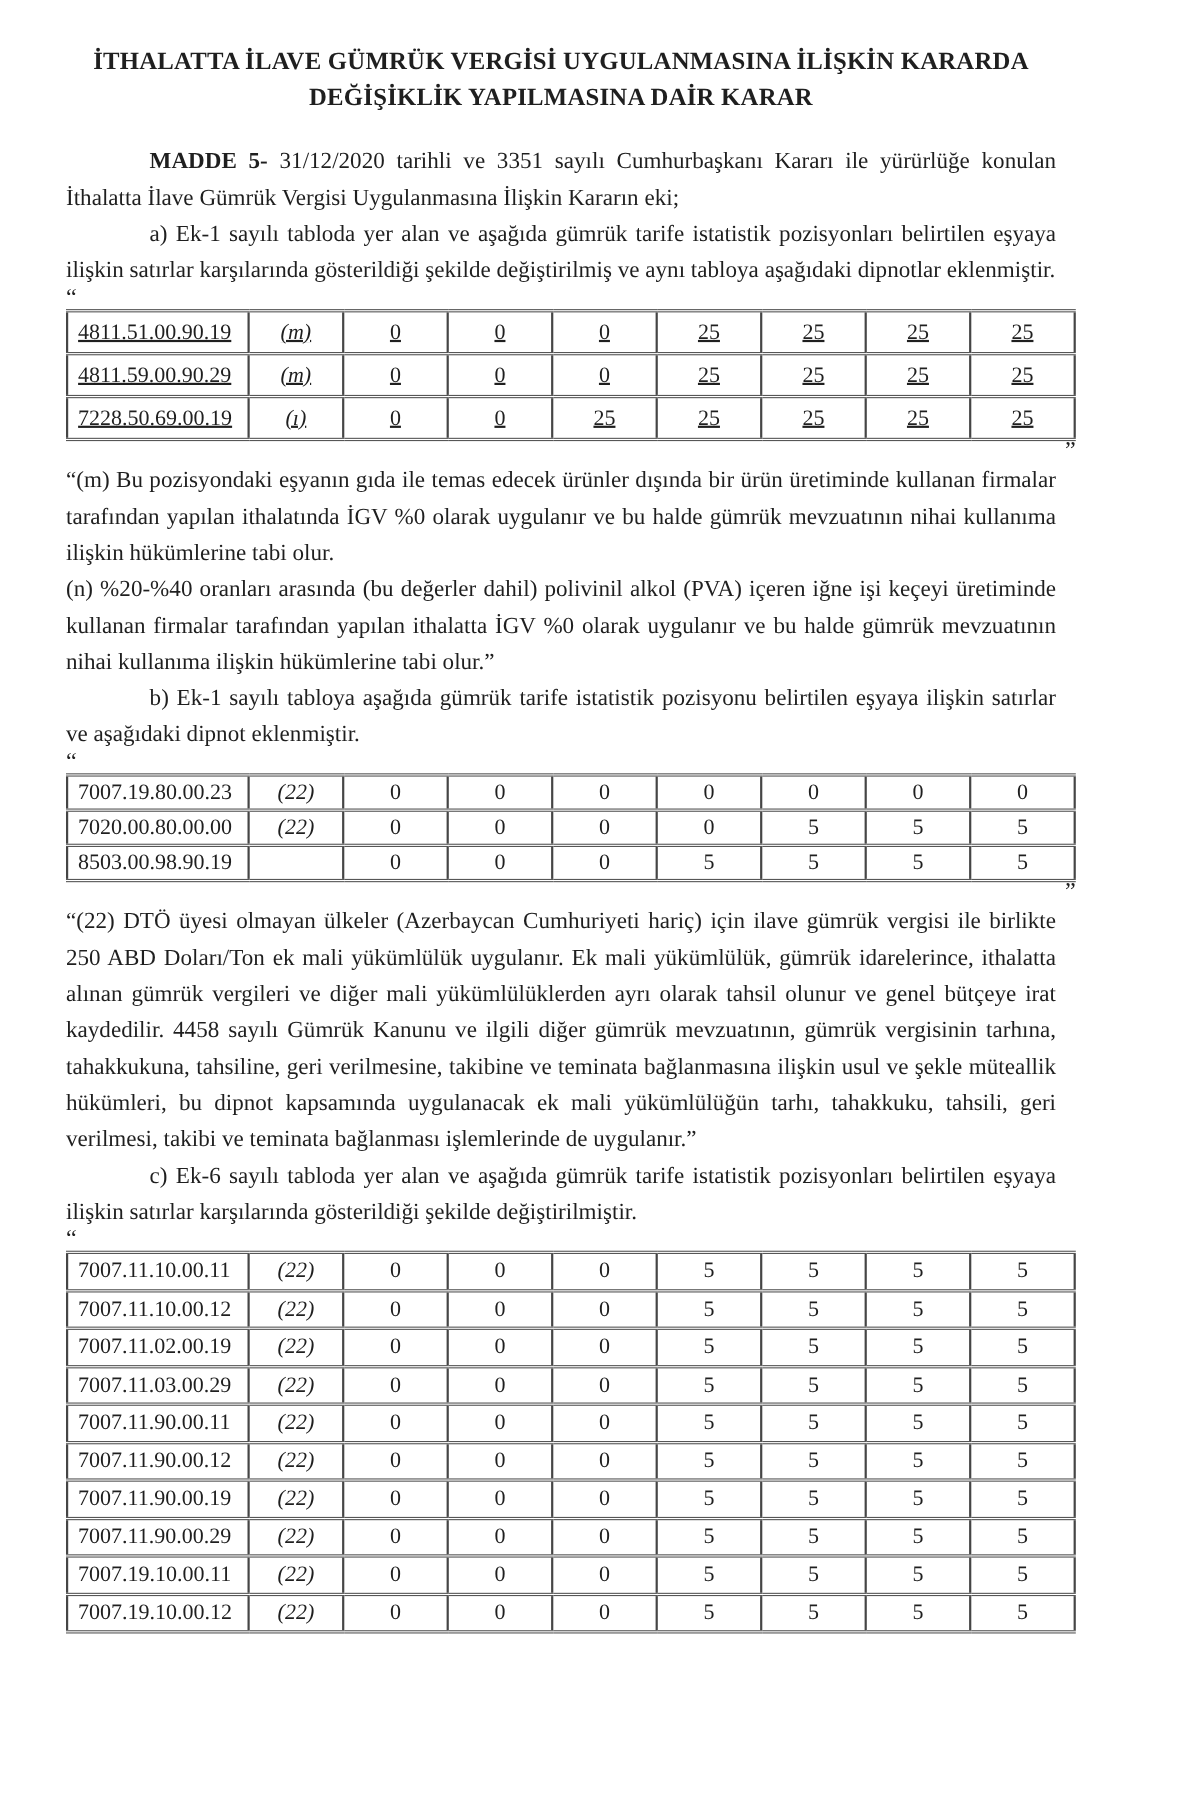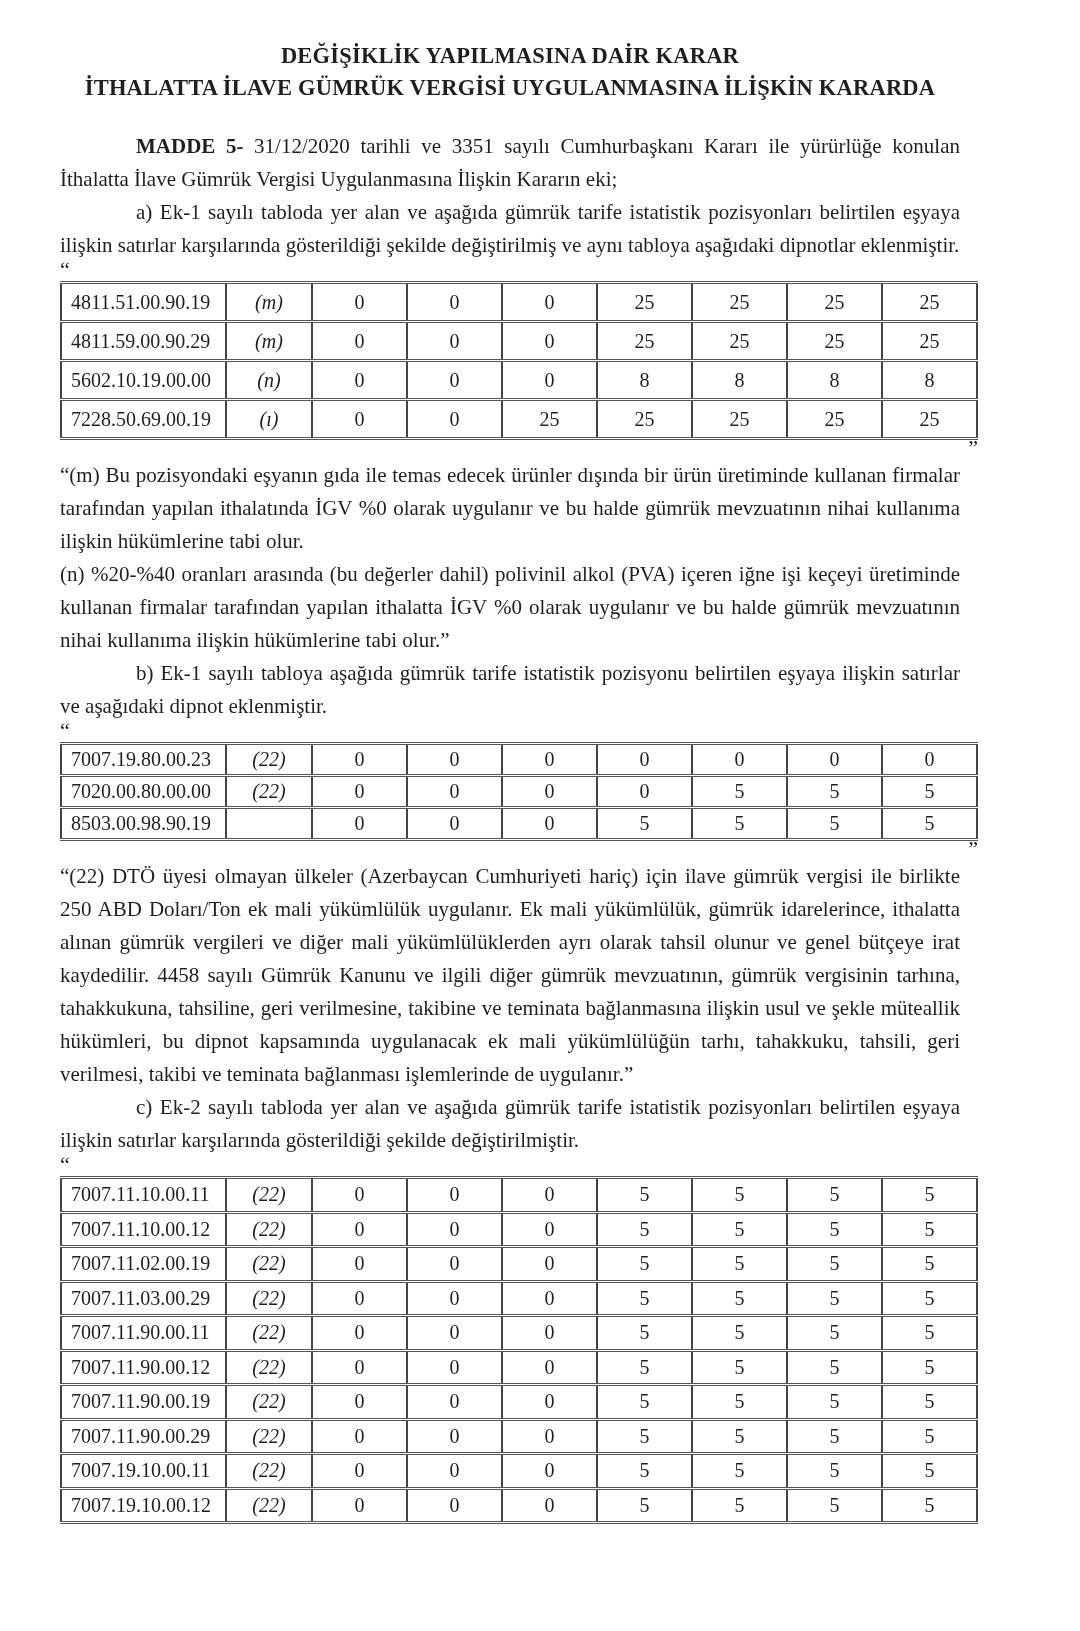--- a/index.html
+++ b/index.html
@@ -62,32 +62,32 @@
   }
   table.tariff td:first-child{
     width:152px;
     text-align:left;
     padding-left:9px;
   }
   table.tariff td:nth-child(2){
     width:80px;
     font-style:italic;
   }
-  table.t1 td{height:36px;}
+  table.t1 td{height:36px;text-decoration:underline;}
   table.t2 td{height:29px;}
   table.t3 td{height:31.5px;}
 </style>
 </head>
 <body>
 
 <div class="page">
 
   <h1 class="doc-title">
+    <div>İTHALATTA İLAVE GÜMRÜK VERGİSİ UYGULANMASINA İLİŞKİN KARARDA</div>
     <div>DEĞİŞİKLİK YAPILMASINA DAİR KARAR</div>
-    <div>İTHALATTA İLAVE GÜMRÜK VERGİSİ UYGULANMASINA İLİŞKİN KARARDA</div>
   </h1>
 
   <p class="para indent"><b>MADDE 5-</b><span> 31/12/2020 tarihli ve 3351 sayılı Cumhurbaşkanı Kararı ile yürürlüğe konulan İthalatta İlave Gümrük Vergisi Uygulanmasına İlişkin Kararın eki;</span></p>
 
   <p class="para indent">a) Ek-1 sayılı tabloda yer alan ve aşağıda gümrük tarife istatistik pozisyonları belirtilen eşyaya ilişkin satırlar karşılarında gösterildiği şekilde değiştirilmiş ve aynı tabloya aşağıdaki dipnotlar eklenmiştir.</p>
 
   <div class="quote-line">“</div>
 
   <table class="tariff t1">
     <tbody>
@@ -107,31 +107,20 @@
           <td>(m)</td>
           <td>0</td>
           <td>0</td>
           <td>0</td>
           <td>25</td>
           <td>25</td>
           <td>25</td>
           <td>25</td>
         </tr>
         <tr>
-          <td>5602.10.19.00.00</td>
-          <td>(n)</td>
-          <td>0</td>
-          <td>0</td>
-          <td>0</td>
-          <td>8</td>
-          <td>8</td>
-          <td>8</td>
-          <td>8</td>
-        </tr>
-        <tr>
           <td>7228.50.69.00.19</td>
           <td>(ı)</td>
           <td>0</td>
           <td>0</td>
           <td>25</td>
           <td>25</td>
           <td>25</td>
           <td>25</td>
           <td>25</td>
         </tr>
@@ -182,21 +171,21 @@
           <td>5</td>
           <td>5</td>
         </tr>
       </tbody>
   </table>
 
   <div class="quote-line close">”</div>
 
   <p class="para">“(22) DTÖ üyesi olmayan ülkeler (Azerbaycan Cumhuriyeti hariç) için ilave gümrük vergisi ile birlikte 250 ABD Doları/Ton ek mali yükümlülük uygulanır. Ek mali yükümlülük, gümrük idarelerince, ithalatta alınan gümrük vergileri ve diğer mali yükümlülüklerden ayrı olarak tahsil olunur ve genel bütçeye irat kaydedilir. 4458 sayılı Gümrük Kanunu ve ilgili diğer gümrük mevzuatının, gümrük vergisinin tarhına, tahakkukuna, tahsiline, geri verilmesine, takibine ve teminata bağlanmasına ilişkin usul ve şekle müteallik hükümleri, bu dipnot kapsamında uygulanacak ek mali yükümlülüğün tarhı, tahakkuku, tahsili, geri verilmesi, takibi ve teminata bağlanması işlemlerinde de uygulanır.”</p>
 
-  <p class="para indent">c) Ek-2 sayılı tabloda yer alan ve aşağıda gümrük tarife istatistik pozisyonları belirtilen eşyaya ilişkin satırlar karşılarında gösterildiği şekilde değiştirilmiştir.</p>
+  <p class="para indent">c) Ek-6 sayılı tabloda yer alan ve aşağıda gümrük tarife istatistik pozisyonları belirtilen eşyaya ilişkin satırlar karşılarında gösterildiği şekilde değiştirilmiştir.</p>
 
   <div class="quote-line">“</div>
 
   <table class="tariff t3">
     <tbody>
         <tr>
           <td>7007.11.10.00.11</td>
           <td>(22)</td>
           <td>0</td>
           <td>0</td>

